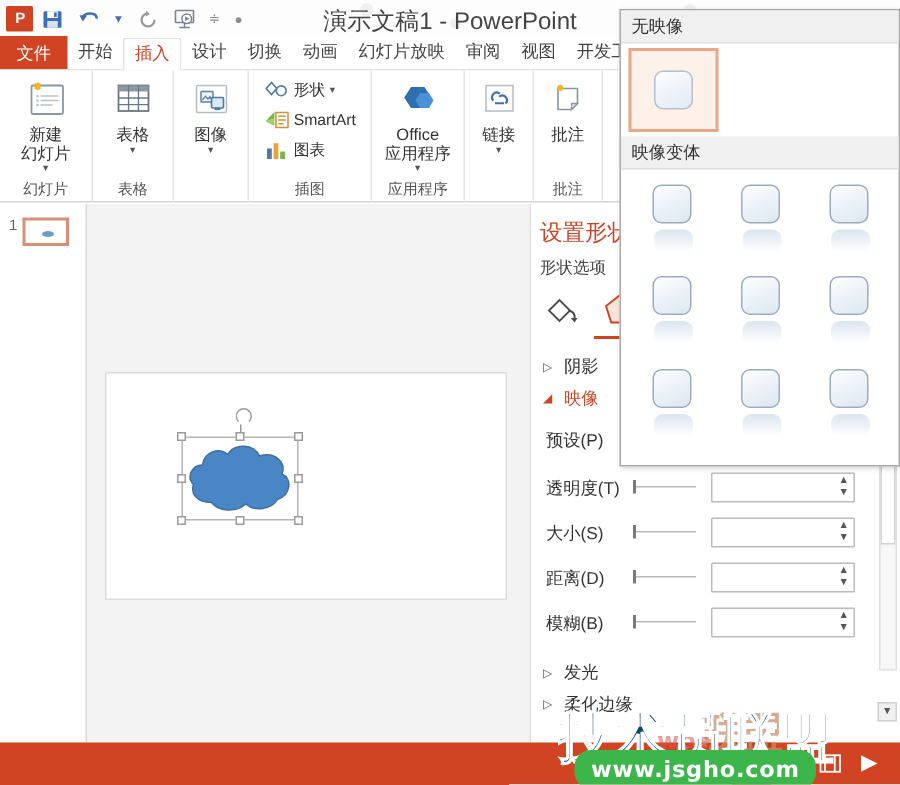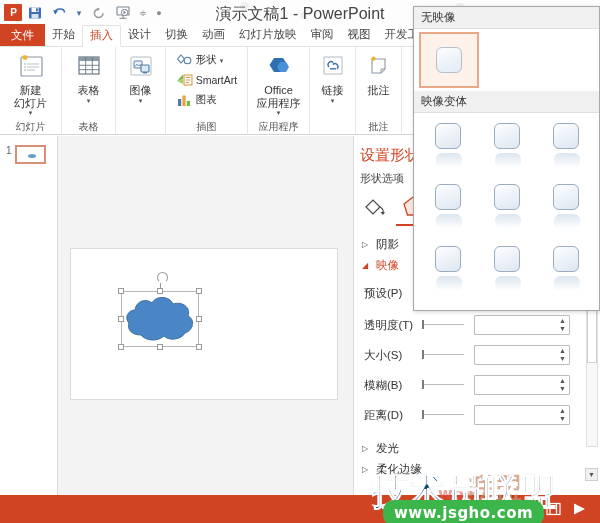--- a/index.html
+++ b/index.html
@@ -589,35 +589,35 @@
       </div>
       <div class="spinbox">
         <div class="spin-arrows">
             <span>▲</span>
             <span>▼</span>
           </div>
       </div>
     </div>
 
     <div class="fieldrow">
-      <div class="flabel">模糊(B)</div>
+      <div class="flabel">距离(D)</div>
       <div class="slider">
         <div class="slider-track"></div>
           <div class="slider-knob"></div>
       </div>
       <div class="spinbox">
         <div class="spin-arrows">
             <span>▲</span>
             <span>▼</span>
           </div>
       </div>
     </div>
 
     <div class="fieldrow">
-      <div class="flabel">距离(D)</div>
+      <div class="flabel">模糊(B)</div>
       <div class="slider">
         <div class="slider-track"></div>
           <div class="slider-knob"></div>
       </div>
       <div class="spinbox">
         <div class="spin-arrows">
             <span>▲</span>
             <span>▼</span>
           </div>
       </div>

